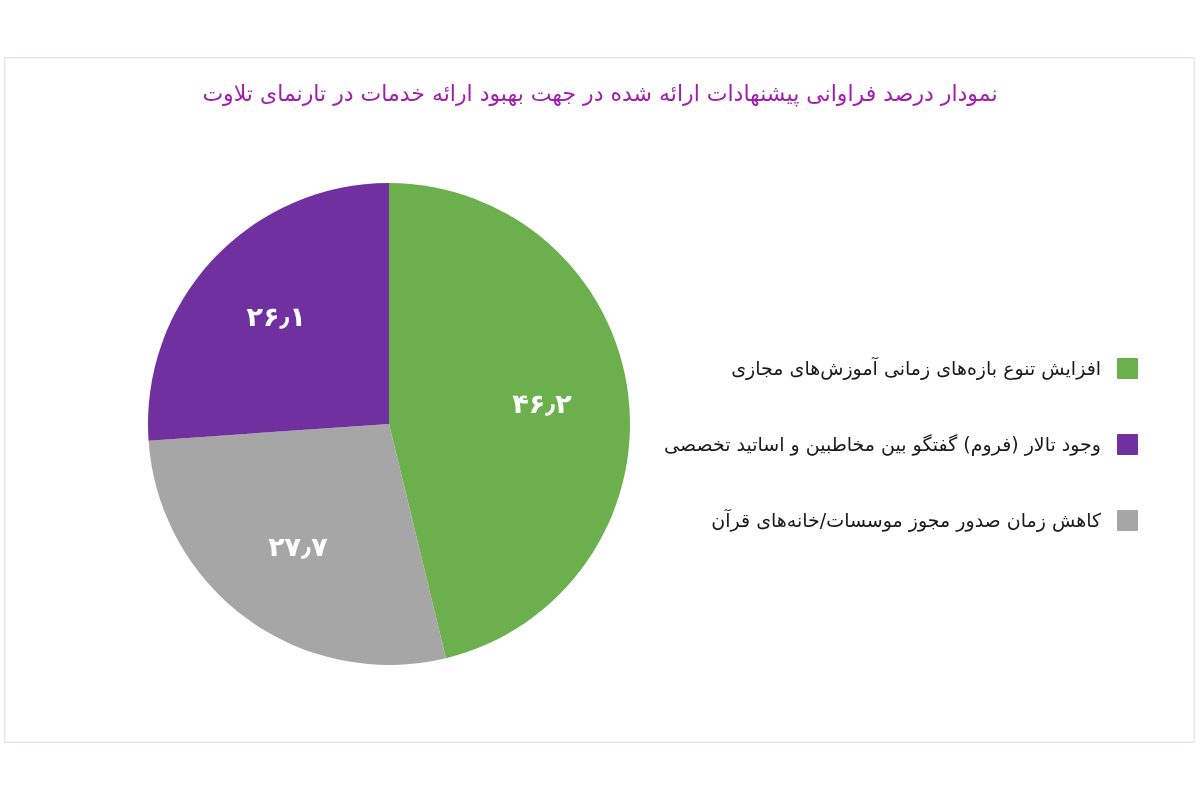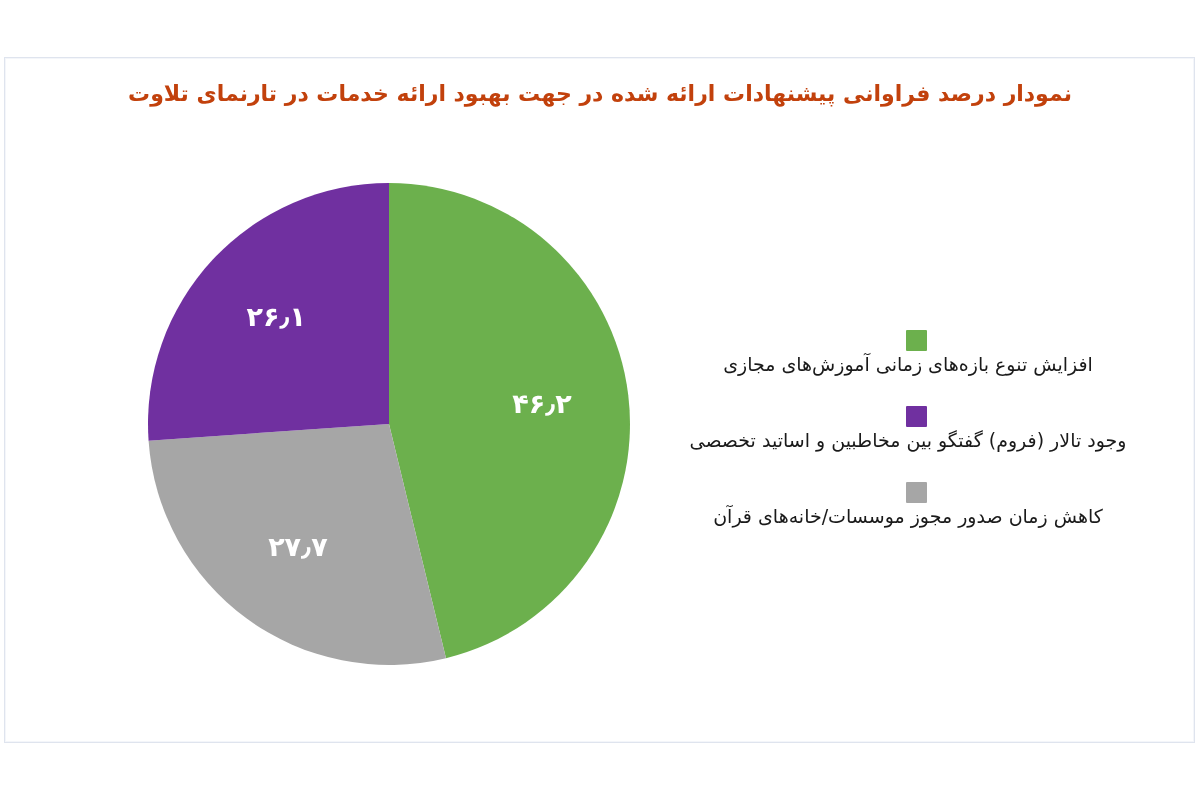--- a/index.html
+++ b/index.html
@@ -37,23 +37,23 @@
 
   
   .chart-title {
     position: absolute;
     left: 60px;
     top: 78px;
     width: 1080px;
     text-align: center;
     direction: rtl;
     font-size: 22px;
-    font-weight: bold;
+    font-weight: normal;
     line-height: 1.45;
-    color: #c2410c;
+    color: #a21caf;
     letter-spacing: 0px;
   }
 
   
   .pie-wrap {
     position: absolute;
     left: 148px;
     top: 183px;
     width: 482px;
     height: 482px;
@@ -76,21 +76,21 @@
   
   .legend {
     position: absolute;
     right: 62px;
     top: 330px;
     width: 460px;
     direction: rtl;
   }
   .legend-item {
     display: flex;
-    flex-direction: column;
+    flex-direction: row;
     align-items: center;
     justify-content: flex-start;
     height: 76px;
   }
   .legend-swatch {
     flex: 0 0 auto;
     width: 21px;
     height: 21px;
     margin-left: 16px;
     border-radius: 1px;

